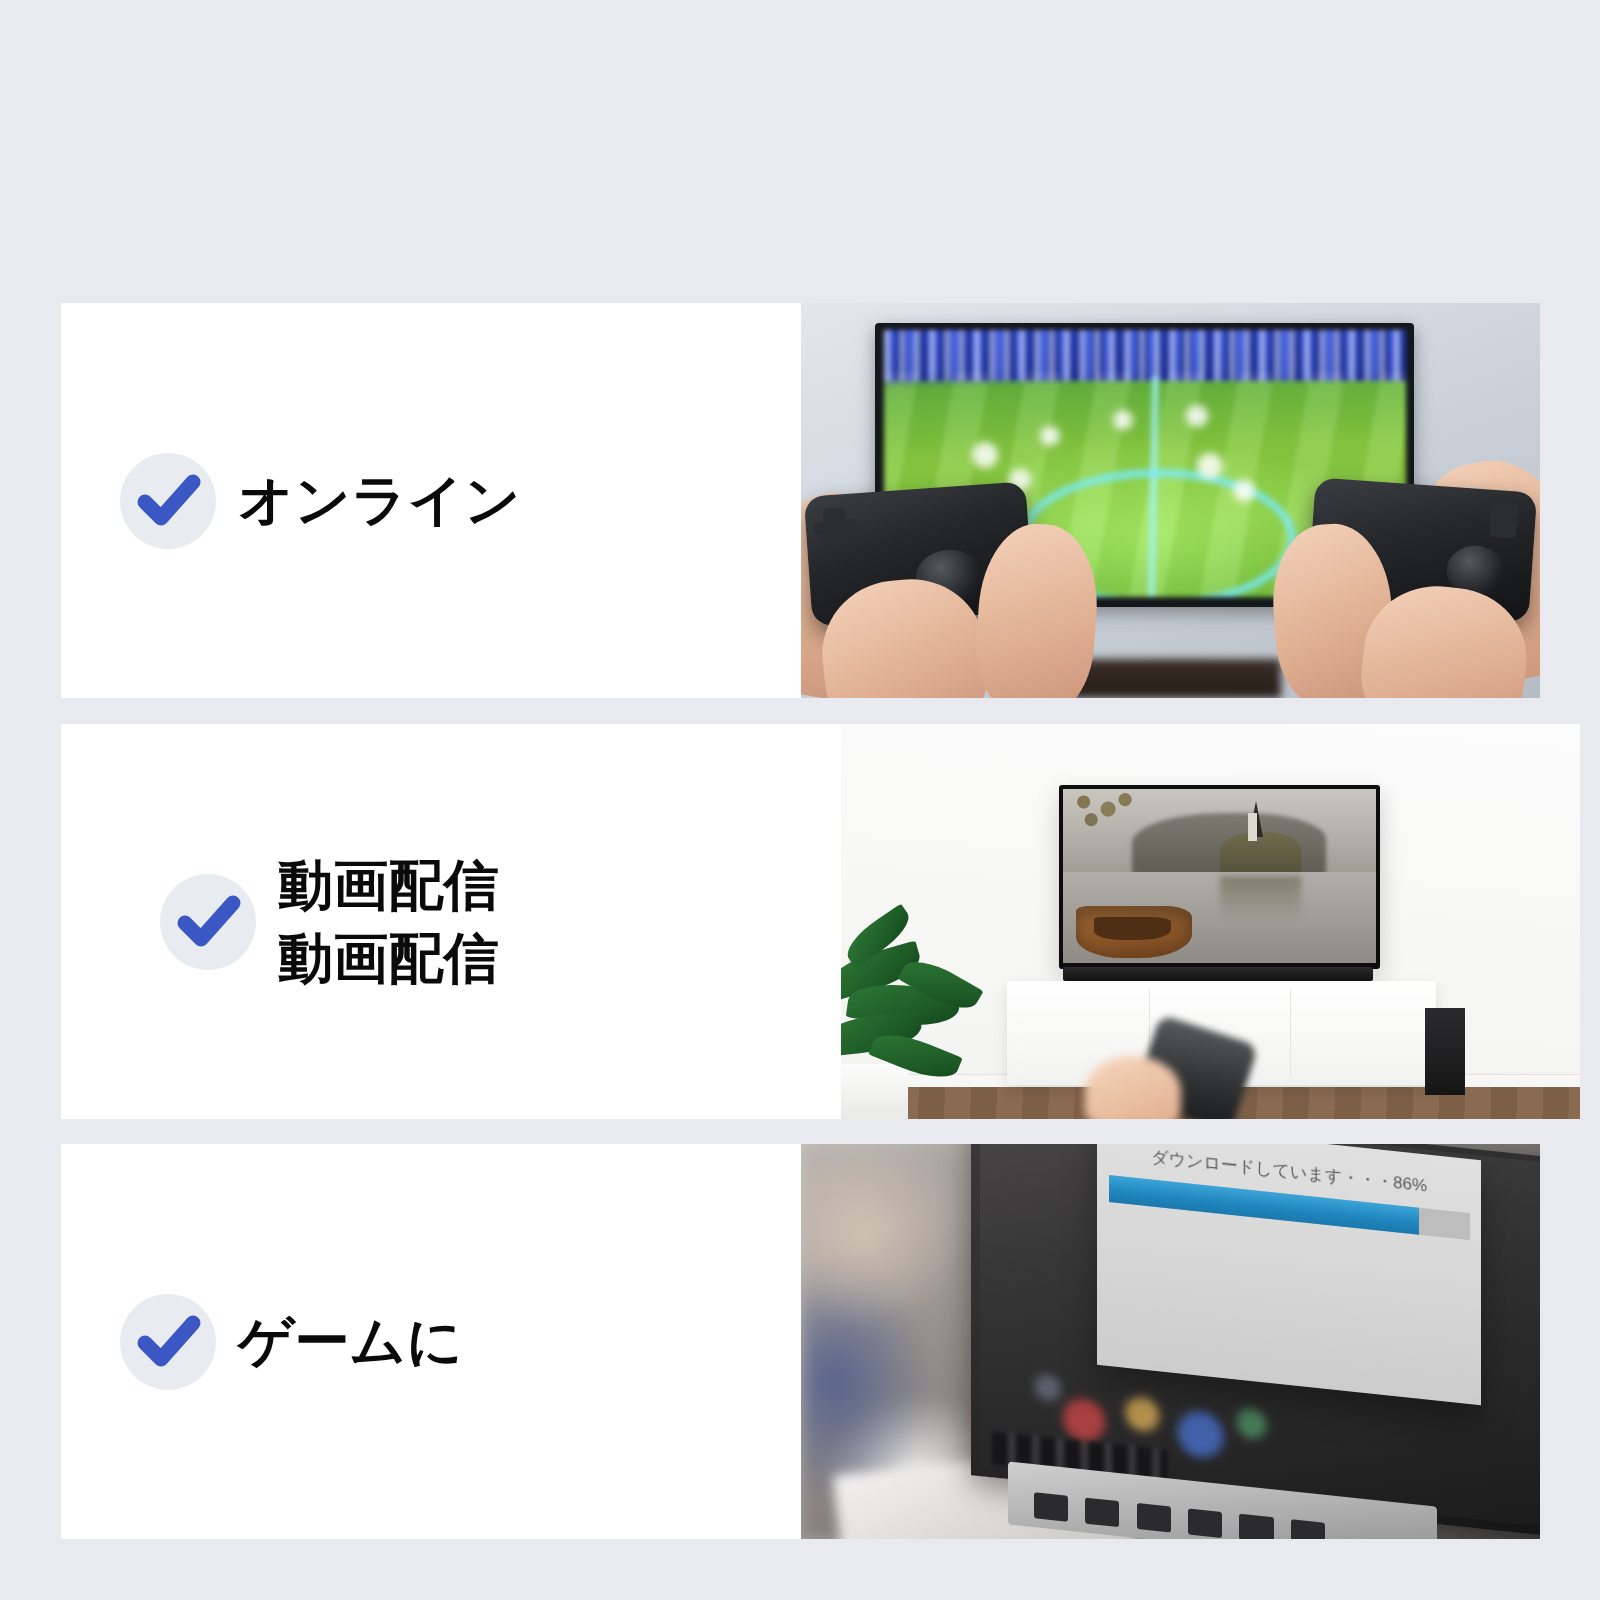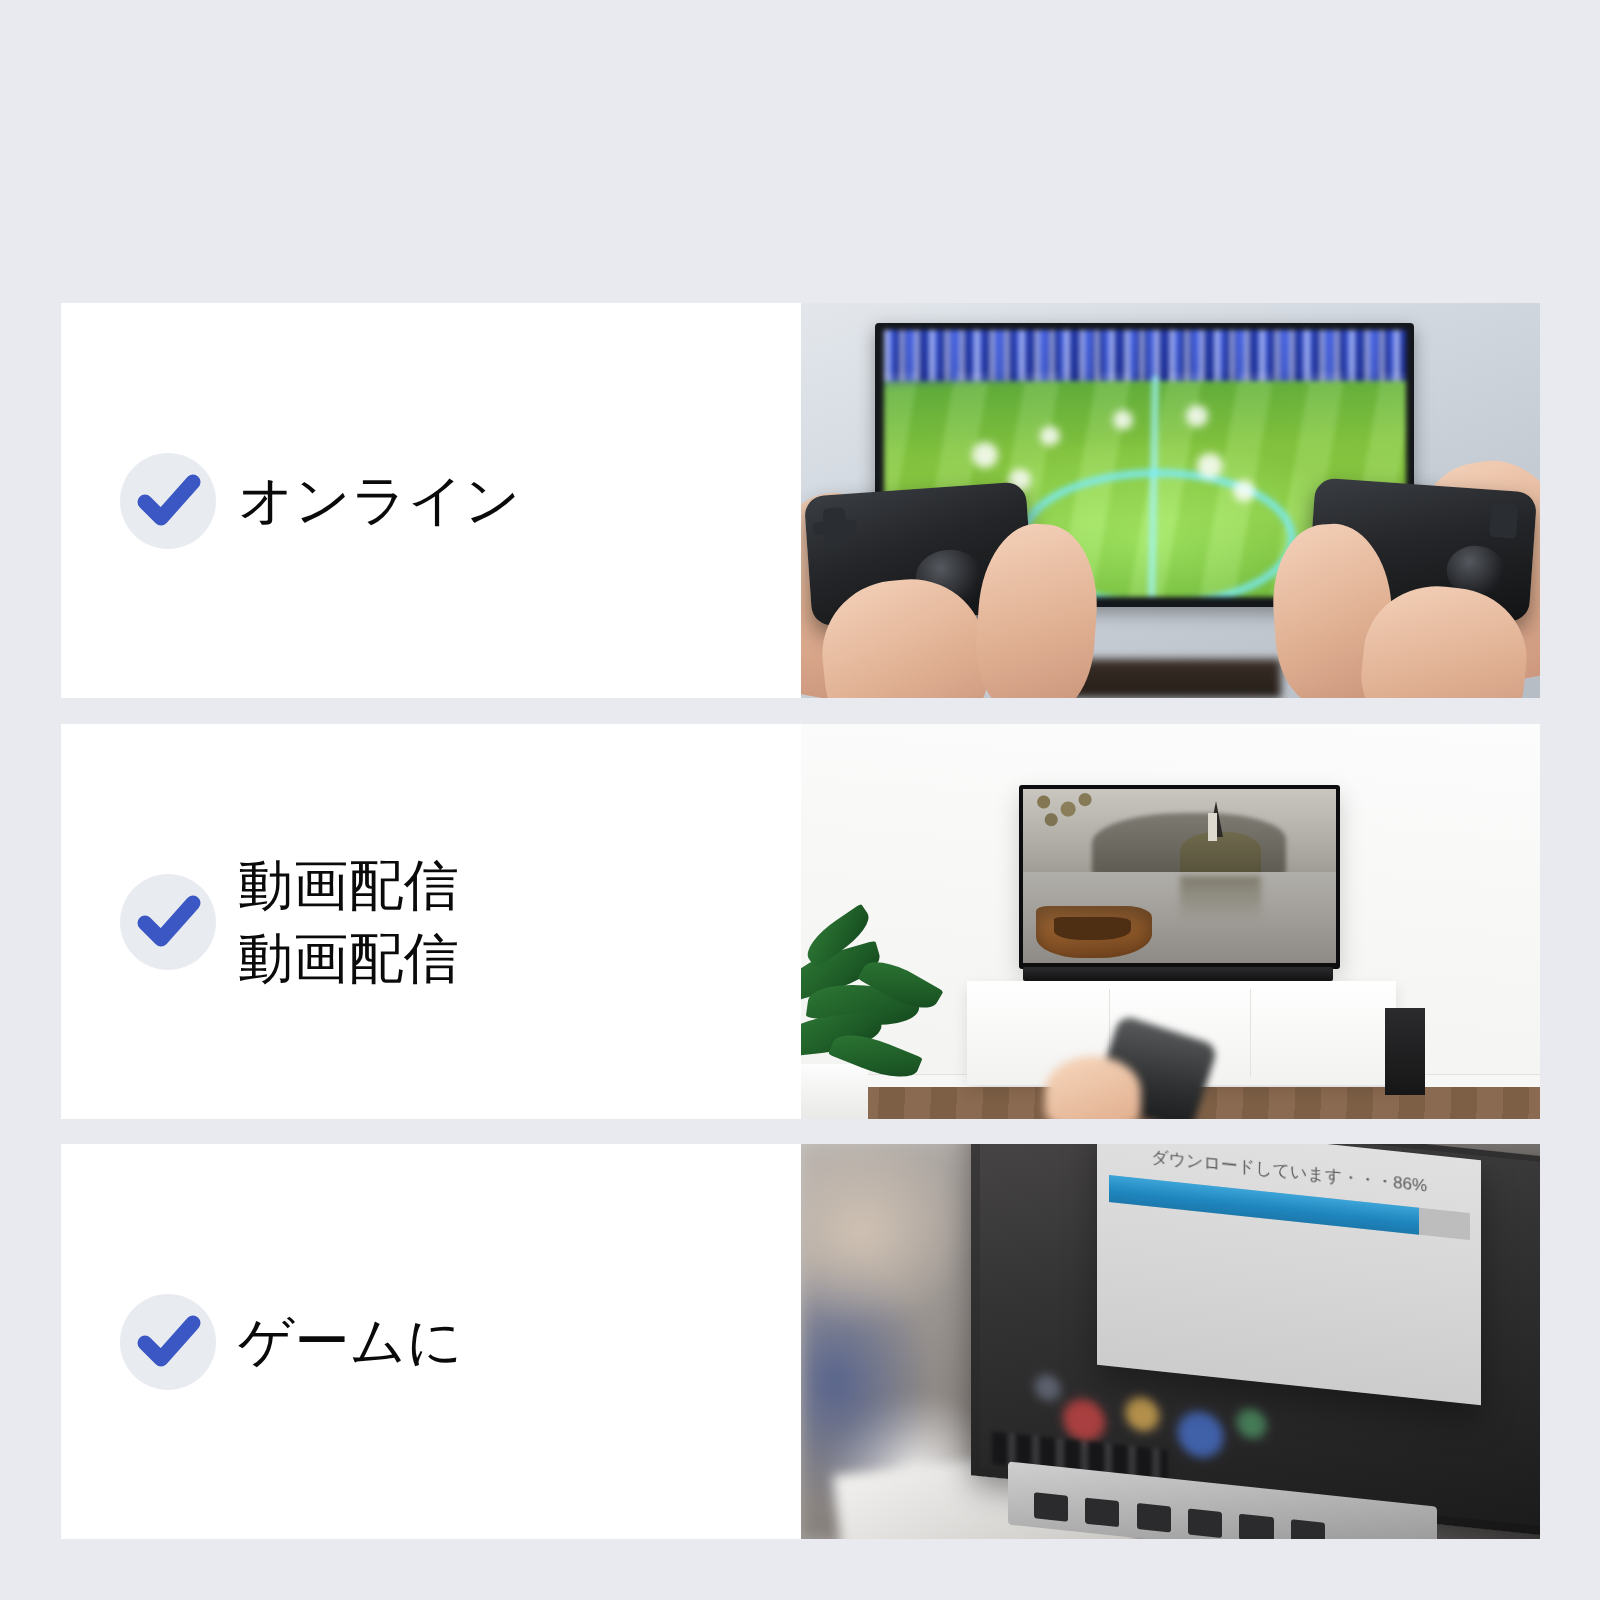--- a/index.html
+++ b/index.html
@@ -39,21 +39,21 @@
     position: absolute;
     left: 61px;
     width: 1479px;
     height: 395px;
     background: #ffffff;
     display: flex;
     flex-direction: row;
     overflow: hidden;
   }
   .card-1 { top: 303px; }
-  .card-2 { top: 724px; }
+  .card-2 { top: 724px; padding-left: 40px; }
   .card-3 { top: 1144px; }
 
   .card-text {
     width: 740px;
     flex: 0 0 740px;
     display: flex;
     align-items: center;
     padding-left: 59px;
     box-sizing: border-box;
   }
@@ -73,21 +73,21 @@
     background: #e8ebf0;
   }
   .check-mark {
     position: absolute;
     left: 0; top: 0;
     width: 96px;
     height: 96px;
   }
   .label {
     font-size: 55px;
-    font-weight: 400;
+    font-weight: 700;
     line-height: 1.32;
     color: #0a0a0a;
     letter-spacing: 0.005em;
     white-space: nowrap;
   }
 
   .card-photo {
     flex: 1 1 auto;
     position: relative;
     overflow: hidden;

